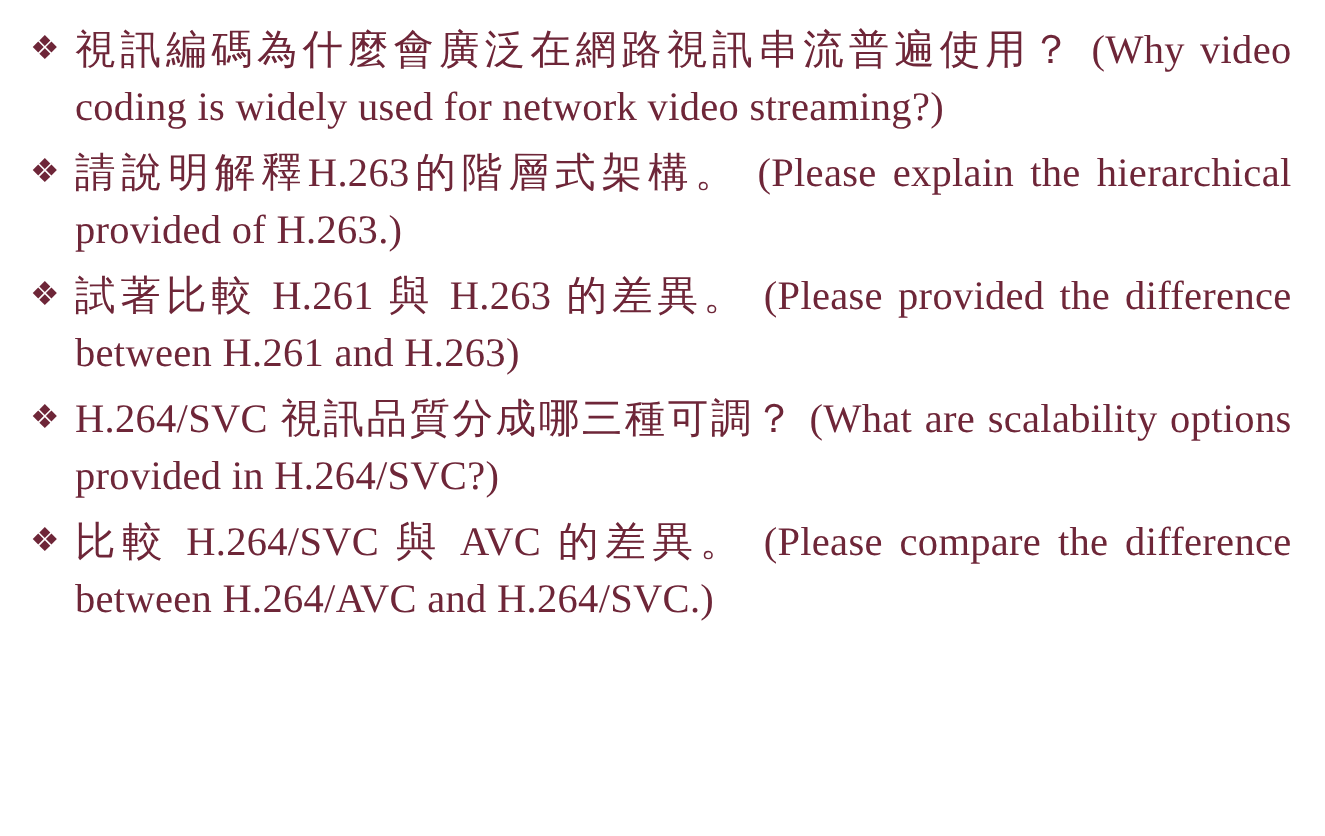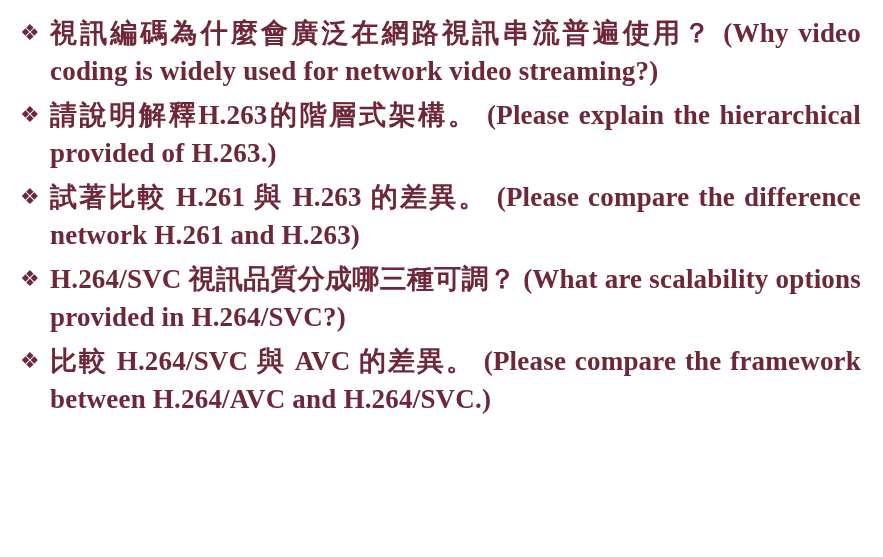--- a/index.html
+++ b/index.html
@@ -36,21 +36,21 @@
     color: #6e2638;
     font-family: "DejaVu Sans", sans-serif;
     font-size: 22px;
     line-height: 38px;
     text-align: left;
     padding-left: 2px;
   }
   .bullet-text {
     flex: 1 1 auto;
     color: #6e2638;
-    font-weight: bold;
+    font-weight: normal;
     font-size: 27px;
     line-height: 38px;
     text-align: justify;
     text-justify: inter-word;
     letter-spacing: 0.2px;
   }
   .bullet-text:last-child {
     text-align-last: left;
   }
 </style>
@@ -62,24 +62,24 @@
     <li class="bullet-item">
       <span class="bullet-marker">❖</span>
       <span class="bullet-text">視訊編碼為什麼會廣泛在網路視訊串流普遍使用？ (Why video coding is widely used for network video streaming?)</span>
     </li>
     <li class="bullet-item">
       <span class="bullet-marker">❖</span>
       <span class="bullet-text">請說明解釋H.263的階層式架構。 (Please explain the hierarchical provided of H.263.)</span>
     </li>
     <li class="bullet-item">
       <span class="bullet-marker">❖</span>
-      <span class="bullet-text">試著比較 H.261 與 H.263 的差異。 (Please compare the difference network H.261 and H.263)</span>
+      <span class="bullet-text">試著比較 H.261 與 H.263 的差異。 (Please provided the difference between H.261 and H.263)</span>
     </li>
     <li class="bullet-item">
       <span class="bullet-marker">❖</span>
       <span class="bullet-text">H.264/SVC 視訊品質分成哪三種可調？ (What are scalability options provided in H.264/SVC?)</span>
     </li>
     <li class="bullet-item">
       <span class="bullet-marker">❖</span>
-      <span class="bullet-text">比較 H.264/SVC 與 AVC 的差異。 (Please compare the framework between H.264/AVC and H.264/SVC.)</span>
+      <span class="bullet-text">比較 H.264/SVC 與 AVC 的差異。 (Please compare the difference between H.264/AVC and H.264/SVC.)</span>
     </li>
   </ul>
 </div>
 
 </body></html>

